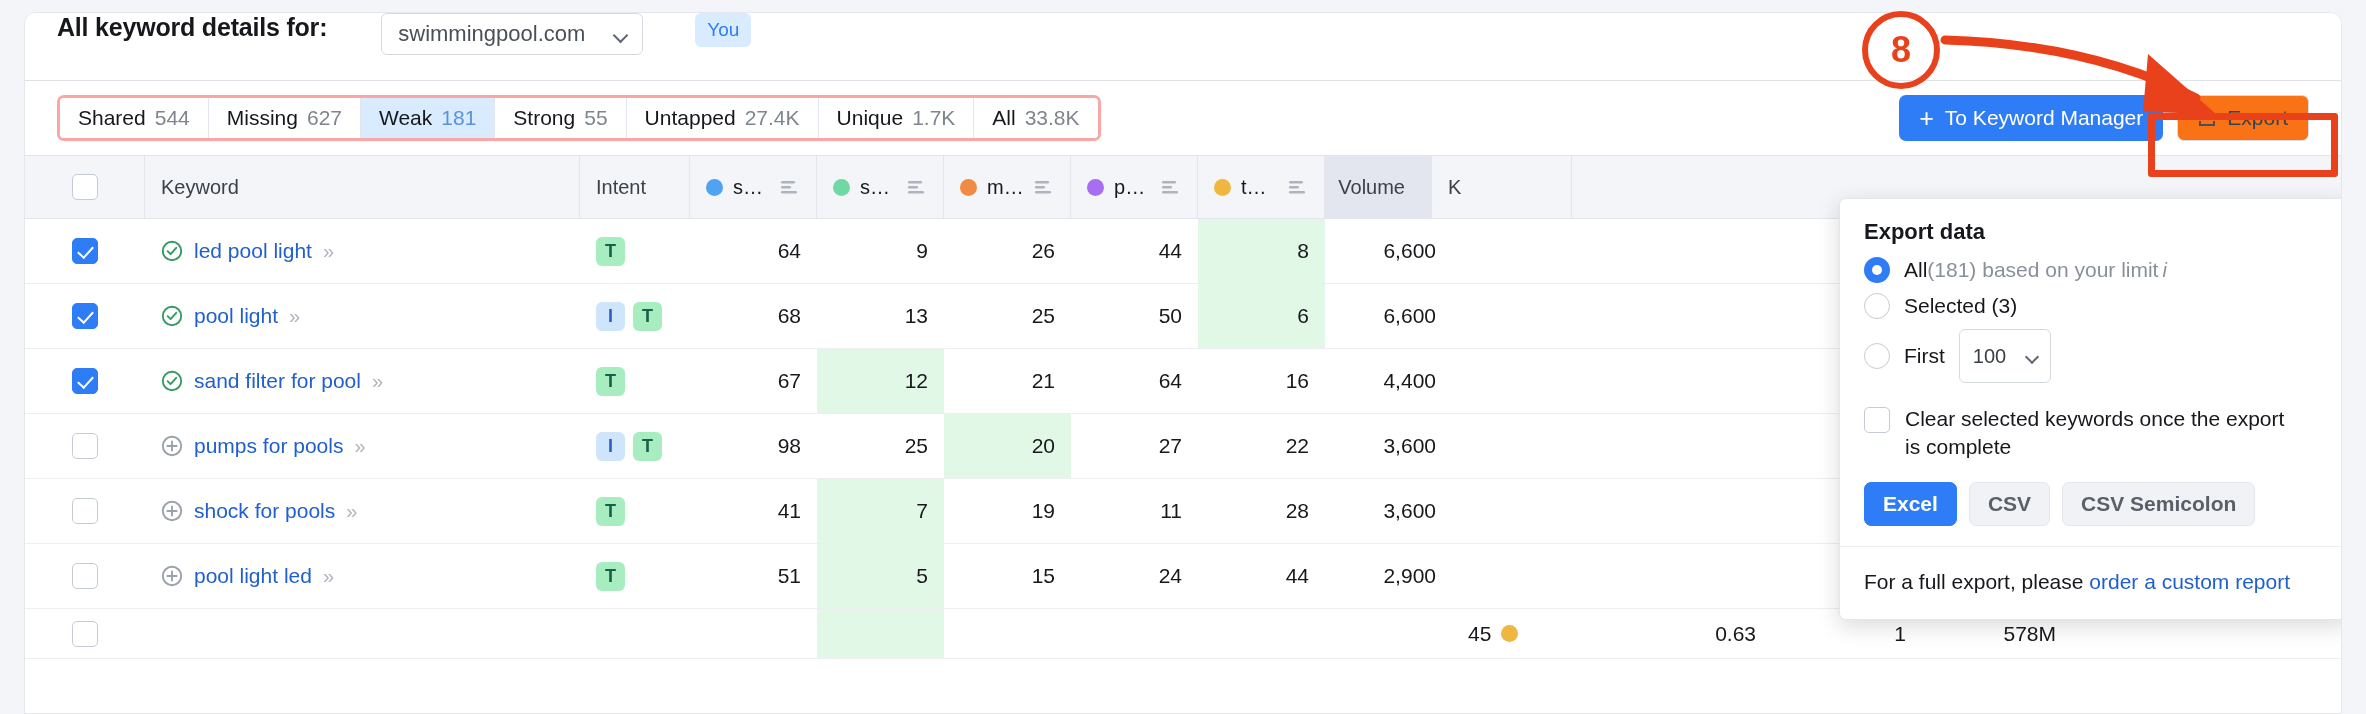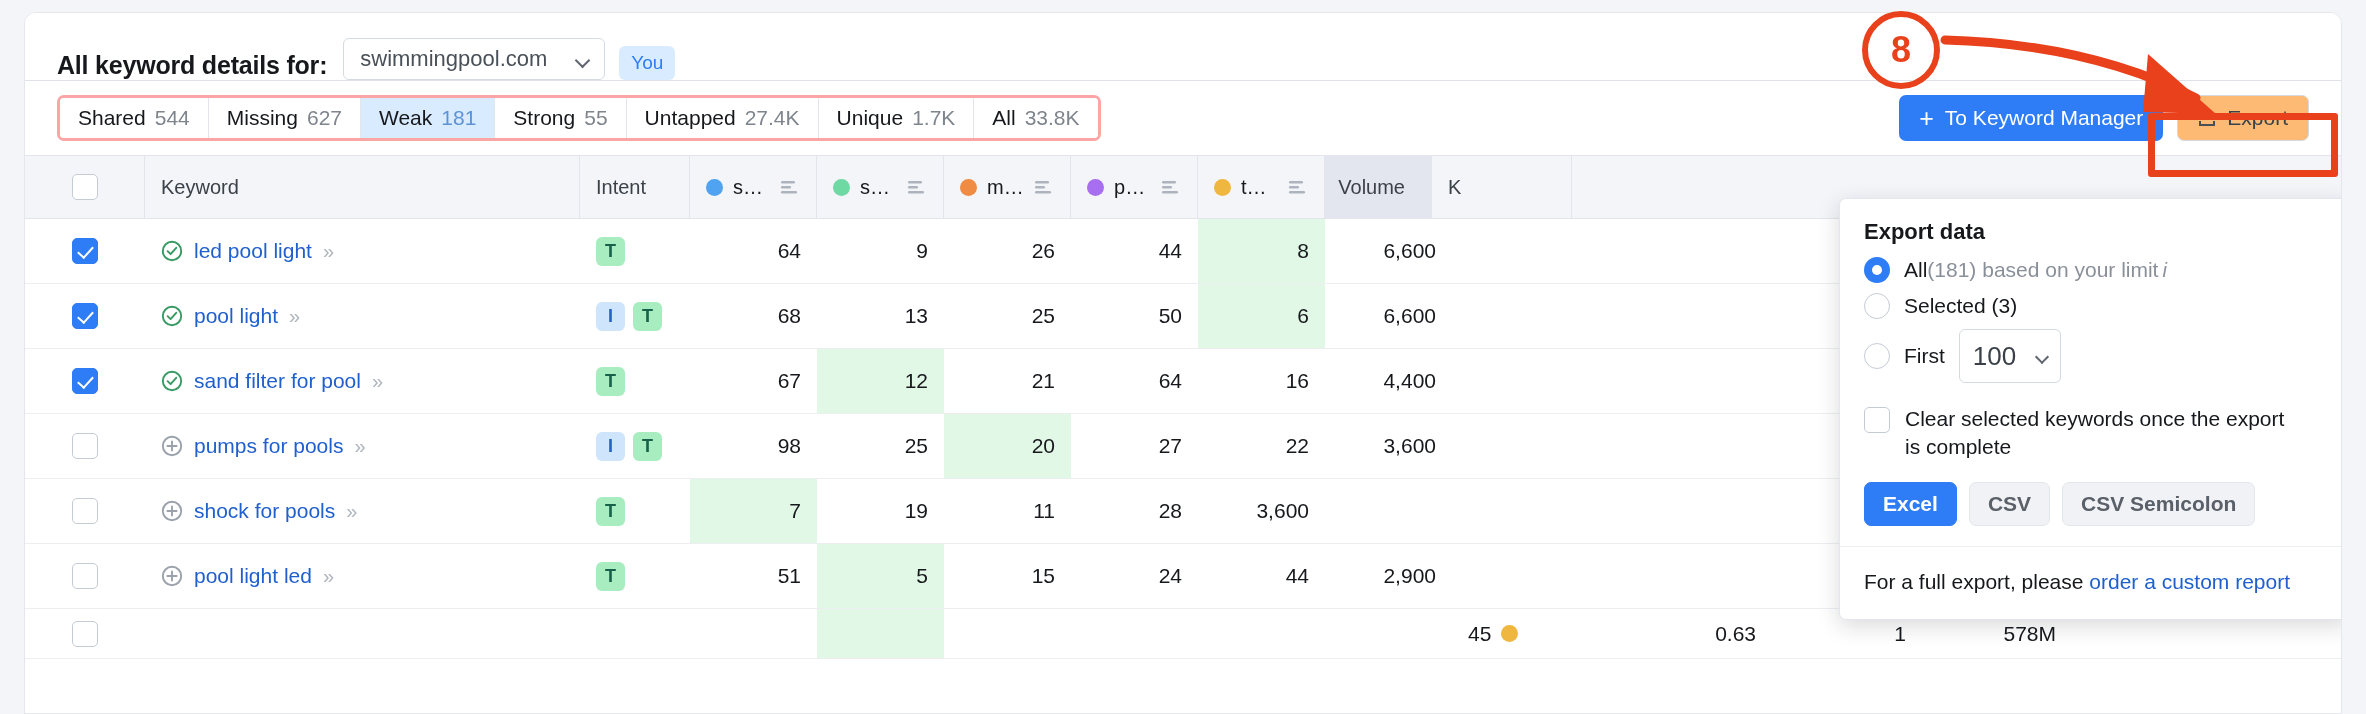--- a/index.html
+++ b/index.html
@@ -20,24 +20,25 @@
     width: 2318px; height: 702px;
     background: #ffffff;
     border: 1px solid #e5e7ed;
     border-radius: 12px 12px 0 0;
     overflow: hidden;
   }
 
   
   .hdr {
     height: 68px;
-    display: flex; align-items: flex-end;
+    display: flex; align-items: flex-start;
     padding: 0 32px;
     border-bottom: 1px solid #dfe2e9;
     background: #fff;
+    gap: 38px;
   }
   .hdr-title {
     font-size: 25px; font-weight: bold; color: #16181c;
     letter-spacing: -0.2px;
   }
   .domain-select {
     margin-left: 16px;
     height: 42px;
     min-width: 262px;
     border: 1px solid #d5dae1;
@@ -111,21 +112,21 @@
     display: flex; align-items: center; gap: 11px;
     padding: 0 20px;
     font-size: 21px;
     cursor: pointer;
     border: none;
     font-family: inherit;
   }
   .btn-kwm .plus { font-size: 25px; line-height: 1; font-weight: 300; }
   .btn-export {
     height: 46px;
-    background: #fdba74;
+    background: #f97316;
     border: 1px solid #d5dae1;
     border-radius: 7px;
     display: flex; align-items: center; gap: 11px;
     padding: 0 20px;
     font-size: 21px;
     color: #3b4148;
     cursor: pointer;
     font-family: inherit;
   }
   .up-icon { width: 18px; height: 20px; position: relative; display: inline-block; }
@@ -271,21 +272,21 @@
   .ep-lbl { font-size: 21px; color: #16181c; }
   .ep-lbl .muted { color: #8a9099; }
   .info-i {
     font-style: italic; color: #8a9099; font-size: 20px; margin-left: 4px; cursor: pointer;
   }
   .mini-select {
     height: 54px; min-width: 84px;
     border: 1px solid #d5dae1; border-radius: 6px;
     display: flex; align-items: center; gap: 6px;
     padding: 0 11px 0 13px;
-    font-size: 26px; color: #3b4148;
+    font-size: 20px; color: #3b4148;
     cursor: pointer;
   }
   .mini-select .chev { width: 13px; height: 8px; }
   .mini-select .chev::before {
     width: 8px; height: 8px;
     border-right: 2.2px solid #5f6672;
     border-bottom: 2.2px solid #5f6672;
   }
   .ep-check-row { display: flex; gap: 15px; align-items: flex-start; margin-top: 22px; }
   .sq {
@@ -600,20 +601,23 @@
                   <path d="M11 6.4 V15.6 M6.4 11 H15.6" stroke="#9aa1ab" stroke-width="1.9" stroke-linecap="round"></path>
                 </svg></span>
               <span class="kw-text">shock for pools</span>
               <span class="kw-arrows">»</span>
             </div>
             <div class="td" style="width: 110px;">
               <span class="intent-wrap">
                 <span class="intent t">T</span>
               </span>
             </div>
+            <div class="td num" style="width: 127px;">
+              <span>41</span>
+            </div>
             <div class="td num hl" style="width: 127px;">
               <span>7</span>
             </div>
             <div class="td num" style="width: 127px;">
               <span>19</span>
             </div>
             <div class="td num" style="width: 127px;">
               <span>11</span>
             </div>
             <div class="td num" style="width: 127px;">

